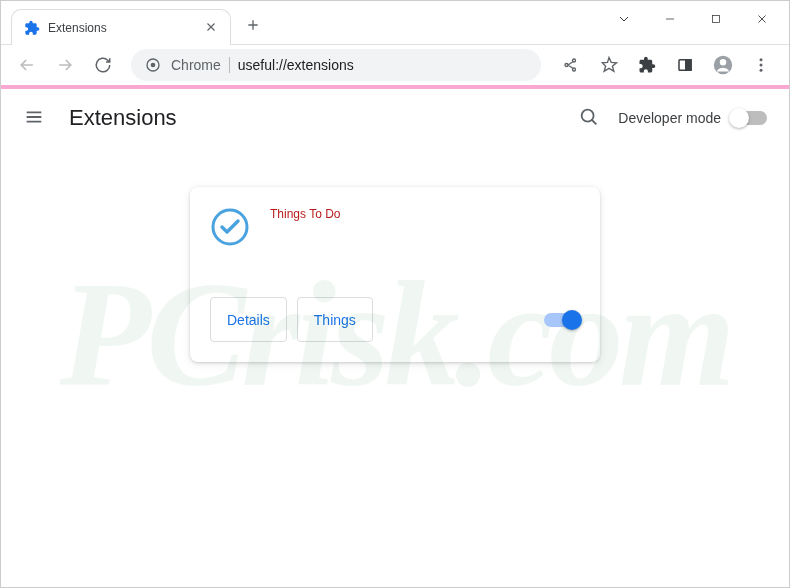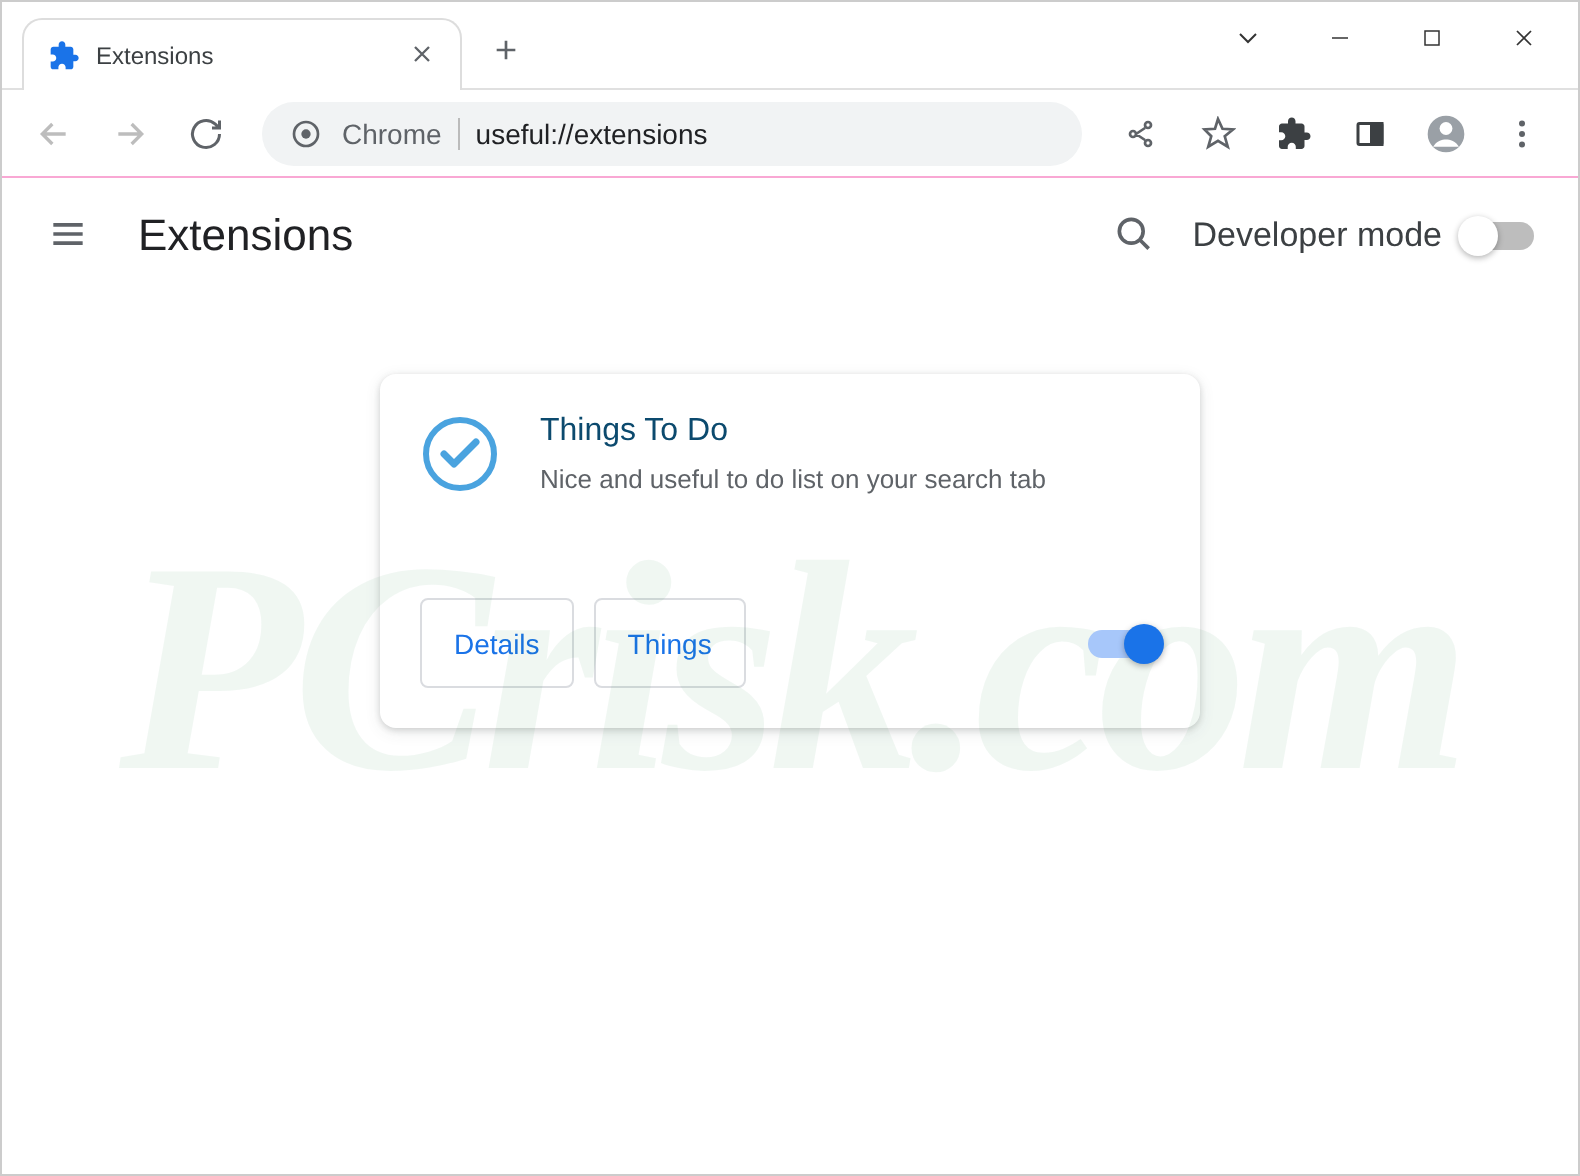--- a/index.html
+++ b/index.html
@@ -9,52 +9,52 @@
 .titlebar { height: 44px; display: flex; align-items: flex-start; background: #fff; border-bottom: 1px solid #e0e0e0; }
 .tab { display: flex; align-items: center; height: 36px; margin-top: 8px; margin-left: 10px; padding: 0 10px 0 12px; background: #fff; border-radius: 10px 10px 0 0; border: 1px solid #ddd; border-bottom: none; min-width: 220px; gap: 8px; }
 .tab-icon { width: 16px; height: 16px; color: #1a73e8; }
 .tab-title { font-size: 12px; color: #3c4043; flex: 1; }
 .tab-close { width: 16px; height: 16px; color: #5f6368; cursor: pointer; }
 .new-tab { width: 28px; height: 28px; margin: 10px 0 0 8px; display: flex; align-items: center; justify-content: center; color: #5f6368; cursor: pointer; border-radius: 50%; }
 .win-controls { margin-left: auto; display: flex; align-items: center; padding-right: 4px; gap: 0; }
 .win-btn { width: 46px; height: 36px; display: flex; align-items: center; justify-content: center; color: #333; cursor: pointer; }
 
 
-.toolbar { height: 44px; display: flex; align-items: center; padding: 0 10px; gap: 6px; background: #fff; border-bottom: 1px solid #f9a8d4; }
+.toolbar { height: 44px; display: flex; align-items: center; padding: 0 10px; gap: 6px; background: #fff; border-bottom: 4px solid #f9a8d4; }
 .nav-btn { width: 32px; height: 32px; display: flex; align-items: center; justify-content: center; color: #5f6368; border-radius: 50%; }
 .nav-btn.disabled { color: #bdbdbd; }
 .omnibox { flex: 1; height: 32px; background: #f1f3f4; border-radius: 16px; display: flex; align-items: center; padding: 0 14px; gap: 10px; margin: 0 6px; }
 .omni-icon { width: 16px; height: 16px; color: #5f6368; flex-shrink: 0; }
 .omni-text { font-size: 14px; color: #202124; display: flex; align-items: center; gap: 8px; }
 .omni-origin { color: #5f6368; }
 .omni-sep { width: 1px; height: 16px; background: #bbb; }
 .toolbar-icons { display: flex; align-items: center; gap: 6px; padding: 0 2px; }
 .tool-btn { width: 32px; height: 32px; display: flex; align-items: center; justify-content: center; color: #5f6368; border-radius: 50%; cursor: pointer; }
 
 
 .page-header { height: 58px; display: flex; align-items: center; padding: 0 22px; }
 .menu-btn { width: 24px; height: 24px; color: #5f6368; cursor: pointer; margin-right: 22px; }
 .page-title { font-size: 22px; color: #202124; font-weight: 400; flex: 1; }
 .search-btn { width: 24px; height: 24px; color: #5f6368; cursor: pointer; margin-right: 16px; }
-.dev-label { font-size: 17px; color: #3c4043; margin-right: 10px; }
+.dev-label { font-size: 14px; color: #3c4043; margin-right: 10px; }
 .toggle { width: 36px; height: 14px; background: #bdbdbd; border-radius: 7px; position: relative; cursor: pointer; }
 .toggle::after { content: ''; position: absolute; width: 20px; height: 20px; background: #fff; border-radius: 50%; top: -3px; left: -2px; box-shadow: 0 1px 3px rgba(0,0,0,0.3); }
 .toggle.on { background: #a7c7fa; }
 .toggle.on::after { left: 18px; background: #1a73e8; box-shadow: 0 1px 3px rgba(0,0,0,0.3); }
 
 
 .watermark { position: absolute; top: 80px; left: 0; right: 0; bottom: 0; display: flex; align-items: center; justify-content: center; pointer-events: none; opacity: 0.06; font-size: 150px; font-weight: bold; font-style: italic; color: #15803d; font-family: Georgia, serif; letter-spacing: -5px; }
 
 
 .card-container { padding: 40px 0 0 0; display: flex; justify-content: center; }
 .card { width: 410px; background: #fff; border-radius: 8px; box-shadow: 0 1px 3px rgba(60,64,67,0.2), 0 2px 8px rgba(60,64,67,0.1); padding: 20px; }
 .card-top { display: flex; gap: 20px; margin-bottom: 50px; }
 .ext-icon { width: 40px; height: 40px; flex-shrink: 0; }
 .ext-info { flex: 1; }
-.ext-name { font-size: 16px; color: #0c4a6e; margin-bottom: 6px; }
+.ext-name { font-size: 12px; color: #b91c1c; margin-bottom: 6px; }
 .ext-desc { font-size: 13px; color: #5f6368; line-height: 1.4; }
 .card-bottom { display: flex; align-items: center; gap: 10px; }
 .card-btn { height: 45px; padding: 0 16px; border: 1px solid #dadce0; background: #fff; border-radius: 4px; color: #1a73e8; font-size: 14px; cursor: pointer; }
 .card-bottom .toggle { margin-left: auto; }
 
 svg { display: block; }
 </style>
 </head>
 <body>
 
@@ -192,21 +192,20 @@
   <div class="card">
     <div class="card-top">
       <div class="ext-icon">
         <svg viewBox="0 0 40 40" width="40" height="40">
             <circle cx="20" cy="20" r="17" fill="none" stroke="#4aa3df" stroke-width="3"></circle>
             <path d="M12 20l5 5 11-11" stroke="#4aa3df" stroke-width="3.5" fill="none" stroke-linecap="round" stroke-linejoin="round"></path>
           </svg>
       </div>
       <div class="ext-info">
         <div class="ext-name">Things To Do</div>
-        <div class="ext-desc">Nice and useful to do list on your search tab</div>
       </div>
     </div>
     <div class="card-bottom">
       <button class="card-btn">Details</button>
       <button class="card-btn">Things</button>
       <div class="toggle on"></div>
     </div>
   </div>
 </div>
 

